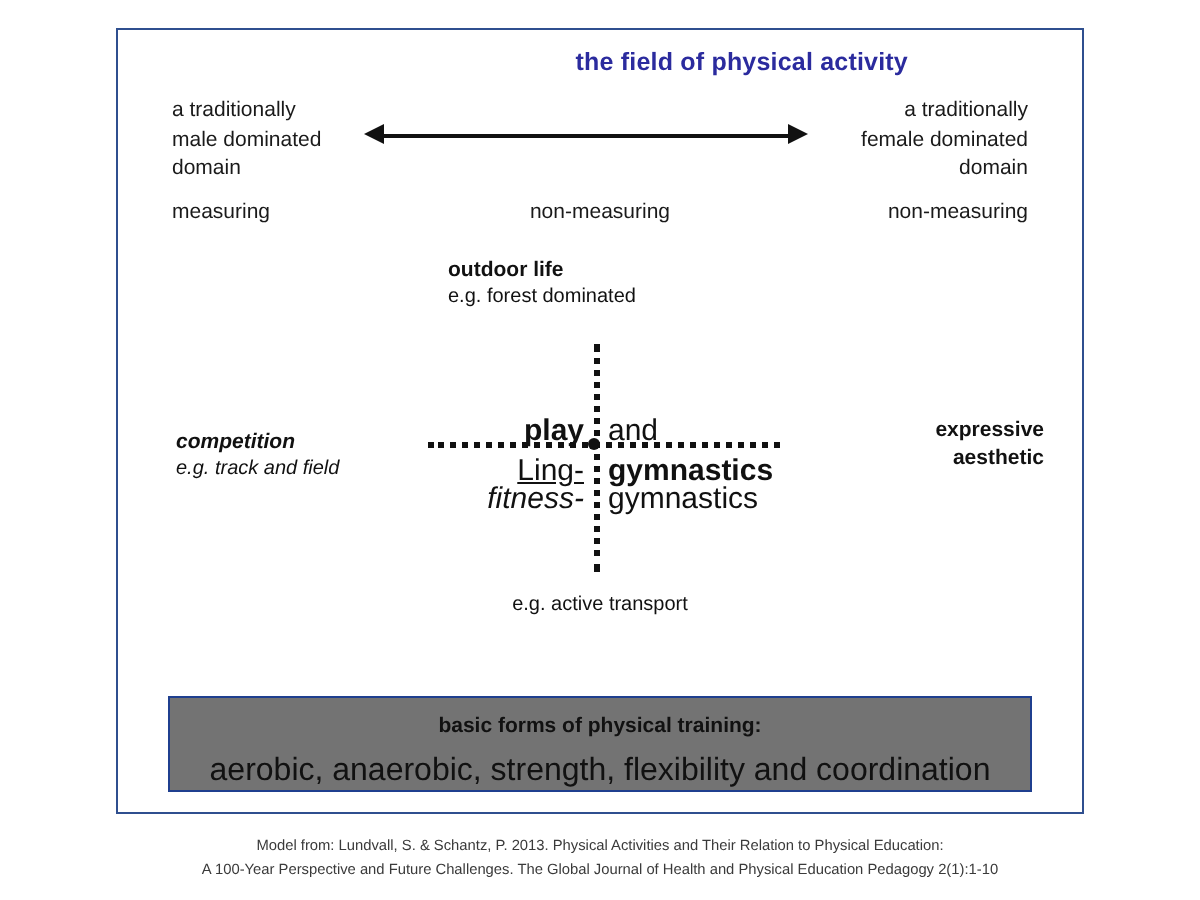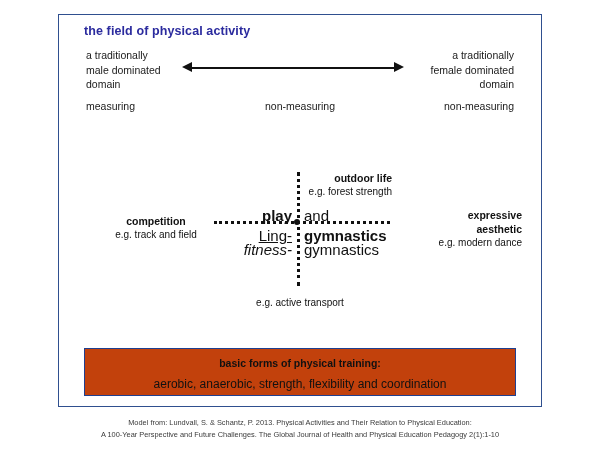--- a/index.html
+++ b/index.html
@@ -33,26 +33,25 @@
     box-sizing: border-box;
     background: #ffffff;
   }
 
   
   .title {
     position: absolute;
     left: 58px;
     top: 24px;
     width: 396px;
-    text-align: left;
+    text-align: right;
     font-size: 12.5px;
     font-weight: bold;
     color: #2b2b9e;
     letter-spacing: 0.1px;
-    margin-left: 26px;
   }
 
   
   .tblock {
     position: absolute;
     font-size: 10.5px;
     color: #1a1a1a;
     line-height: 14.5px;
     white-space: pre-line;
   }
@@ -100,37 +99,37 @@
     font-size: 10.5px;
     display: block;
   }
   .node .eg {
     font-weight: normal;
     font-size: 10px;
     display: block;
   }
 
   .node-outdoor {
-    left: 240px;
+    left: 224px;
     top: 128px;
     width: 152px;
-    text-align: right;
-    margin-top: 43px;
+    text-align: left;
   }
   .node-everyday {
     left: 224px;
     top: 296px;
     width: 152px;
     text-align: center;
   }
   .node-competition {
     left: 88px;
     top: 214px;
     width: 136px;
-    text-align: center;
+    text-align: left;
+    font-style: italic;
   }
   .node-expressive {
     left: 386px;
     top: 208px;
     width: 136px;
     text-align: right;
   }
 
   
   .arrow-line {
@@ -200,41 +199,41 @@
   .cx-gym1   { left: 304px; top: 229px; text-align: left; }
   .cx-gym2   { left: 304px; top: 243px; text-align: left; }
 
   
   .bluebox {
     position: absolute;
     left: 84px;
     top: 348px;
     width: 432px;
     height: 48px;
-    background: #c2410c;
+    background: #737373;
     border: 1.5px solid #1f3f8f;
     box-sizing: border-box;
   }
   .bluebox .bb-line1 {
     position: absolute;
     left: 0;
     top: 8px;
     width: 100%;
     text-align: center;
     font-size: 10.5px;
     font-weight: bold;
     color: #111111;
   }
   .bluebox .bb-line2 {
     position: absolute;
     left: 0;
     top: 28px;
     width: 100%;
     text-align: center;
-    font-size: 12px;
+    font-size: 16px;
     color: #111111;
   }
 
   
   .citation {
     position: absolute;
     left: 40px;
     top: 417px;
     width: 520px;
     text-align: center;
@@ -264,36 +263,35 @@
 
   <div class="tblock right-head">a traditionally
 female dominated
 domain</div>
   <div class="tblock right-measuring">non-measuring</div>
 
   <div class="tblock center-nonmeasuring">non-measuring</div>
 
   <div class="node node-outdoor">
     <span class="hd">outdoor life</span>
-    <span class="eg">e.g. forest strength</span>
+    <span class="eg">e.g. forest dominated</span>
   </div>
 
   <div class="node node-everyday">
     <span class="eg">e.g. active transport</span>
   </div>
 
   <div class="node node-competition">
     <span class="hd">competition</span>
     <span class="eg">e.g. track and field</span>
   </div>
 
   <div class="node node-expressive">
     <span class="hd" style="white-space:pre-line;">expressive
 aesthetic</span>
-    <span class="eg">e.g. modern dance</span>
   </div>
 
   <div class="dot-v"></div>
   <div class="dot-h"></div>
   <div class="cross-dot"></div>
 
   <div class="cx b cx-play">play</div>
   <div class="cx cx-and">and</div>
   <div class="cx cx-ling">Ling-</div>
   <div class="cx cx-fit">fitness-</div>

